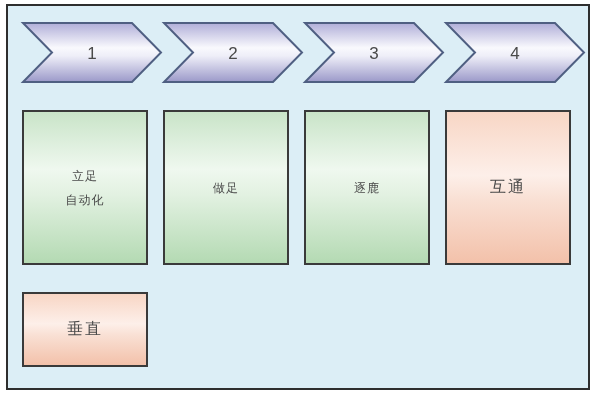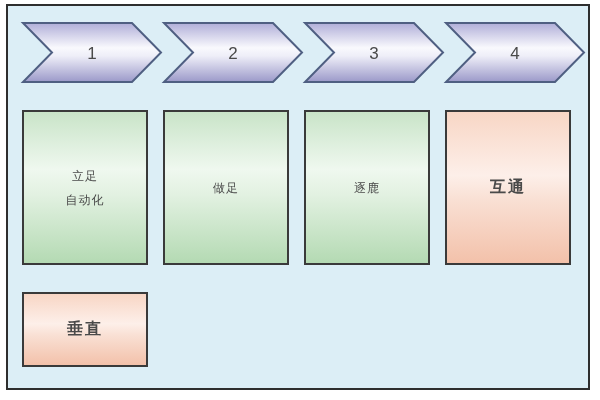--- a/index.html
+++ b/index.html
@@ -71,21 +71,20 @@
     display: flex;
     align-items: center;
     justify-content: center;
   }
   .feature-label {
     color: #4a4a4a;
     font-size: 16px;
     letter-spacing: 2px;
     text-align: center;
     white-space: nowrap;
-    font-weight: bold;
   }
   .defs-svg {
     position: absolute;
     width: 0;
     height: 0;
   }
 </style>
 </head>
 <body>
 

